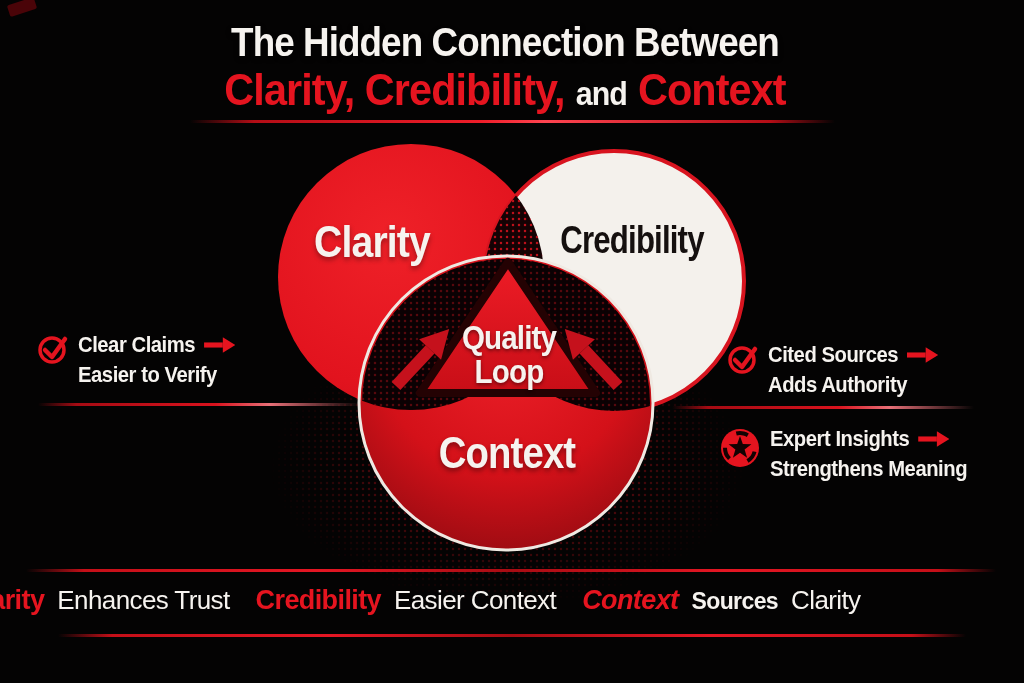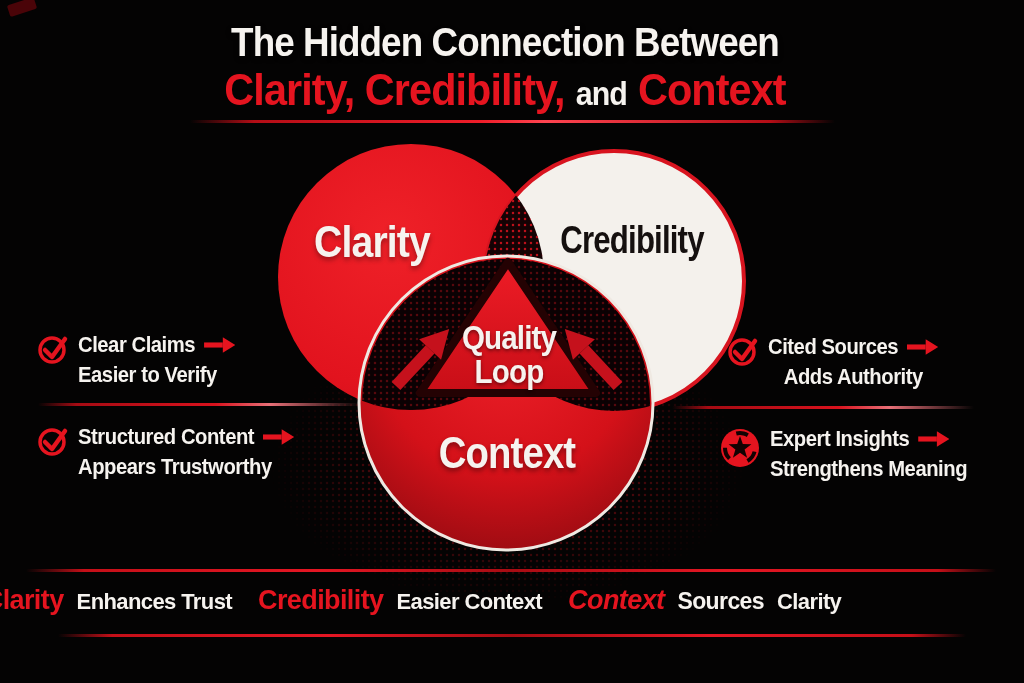--- a/index.html
+++ b/index.html
@@ -51,21 +51,21 @@
     position:absolute;height:3px;border-radius:2px;
     background:linear-gradient(90deg,rgba(180,10,20,0) 0%,#a50b13 12%,#d9121d 55%,#e87078 72%,rgba(120,8,12,0) 100%);
   }
   .flow-row{
     position:absolute;left:0;right:0;top:585px;height:40px;
     display:flex;justify-content:center;align-items:baseline;gap:13px;
     white-space:nowrap;letter-spacing:-.6px;
   }
   .flow-head{font-weight:bold;font-size:27px;color:var(--red);}
   .flow-head.it{font-style:italic;}
-  .flow-tail{font-weight:bold;font-size:22px;color:var(--text-white);}
+  .flow-tail{font-weight:normal;font-size:26px;color:var(--text-white);}
   .flow-tail.small{font-size:23px;font-weight:bold;}
   .flow-arrow{align-self:center;margin-top:6px;}
   .bottom-line{
     position:absolute;height:3px;border-radius:2px;
     background:linear-gradient(90deg,rgba(197,15,24,0) 0%,#c50f18 6%,#e41623 30%,#a80c13 50%,#e41623 72%,#c50f18 94%,rgba(197,15,24,0) 100%);
   }
   .corner-mark{position:absolute;left:8px;top:1px;width:28px;height:12px;background:#4a0408;transform:rotate(-18deg);border-radius:2px;}
 </style>
 </head>
 <body>
@@ -169,40 +169,22 @@
           <rect x="0" y="6" width="24" height="6" fill="#e5141f"></rect>
             <polygon points="24,0 40,9 24,18" fill="#e5141f"></polygon>
         </svg>
       </span>
       <span>Easier to Verify</span>
     </span>
   </div>
 
   <div class="divider" style="left:38px;top:403px;width:322px;"></div>
 
-  <div class="bullet" style="left:36px;top:422px;">
-    <span class="icon-wrap">
-      <svg width="34" height="34" viewBox="0 0 34 34">
-        <circle cx="16" cy="18" r="12" fill="none" stroke="#e5141f" stroke-width="3.5"></circle>
-        <path d="M9 18 L16 25 L29 7" fill="none" stroke="#e5141f" stroke-width="4.5" stroke-linecap="round" stroke-linejoin="round"></path>
-      </svg>
-    </span>
-    <span class="txt">
-      <span class="l1">
-        <span>Structured Content</span>
-        <svg class="mini-arrow" width="34" height="16" viewBox="0 0 40 18">
-          <rect x="0" y="6" width="24" height="6" fill="#e5141f"></rect>
-            <polygon points="24,0 40,9 24,18" fill="#e5141f"></polygon>
-        </svg>
-      </span>
-      <span>Appears Trustworthy</span>
-    </span>
-  </div>
-
-  <div class="bullet" style="left:726px;top:332px;text-align:center;">
+
+  <div class="bullet" style="left:726px;top:340px;">
     <span class="icon-wrap">
       <svg width="34" height="34" viewBox="0 0 34 34">
         <circle cx="16" cy="18" r="12" fill="none" stroke="#e5141f" stroke-width="3.5"></circle>
         <path d="M9 18 L16 25 L29 7" fill="none" stroke="#e5141f" stroke-width="4.5" stroke-linecap="round" stroke-linejoin="round"></path>
       </svg>
     </span>
     <span class="txt">
       <span class="l1">
         <span>Cited Sources</span>
         <svg class="mini-arrow" width="34" height="16" viewBox="0 0 40 18">

